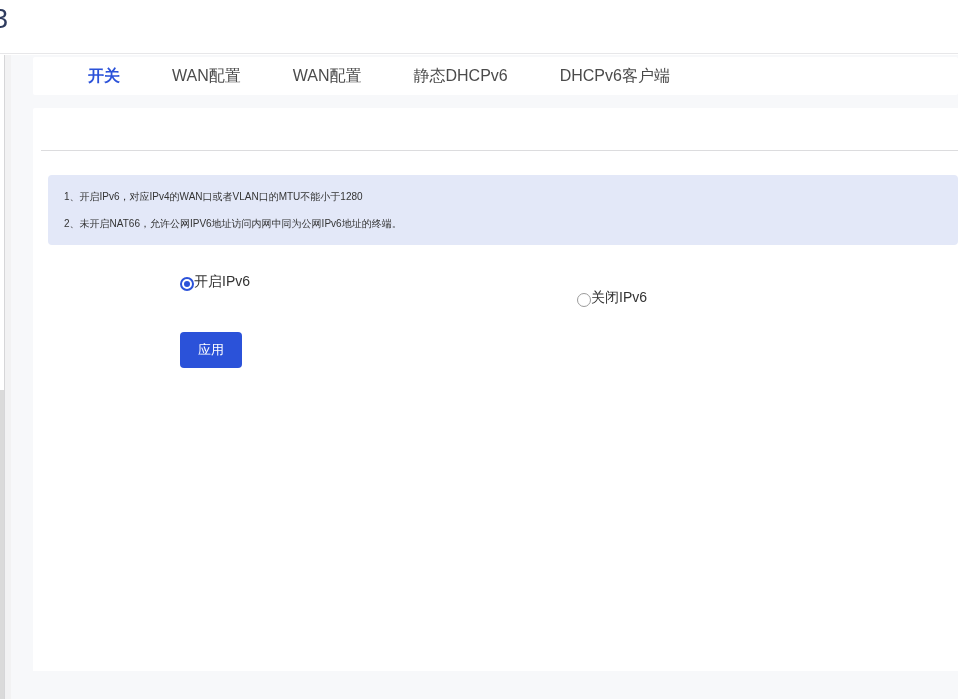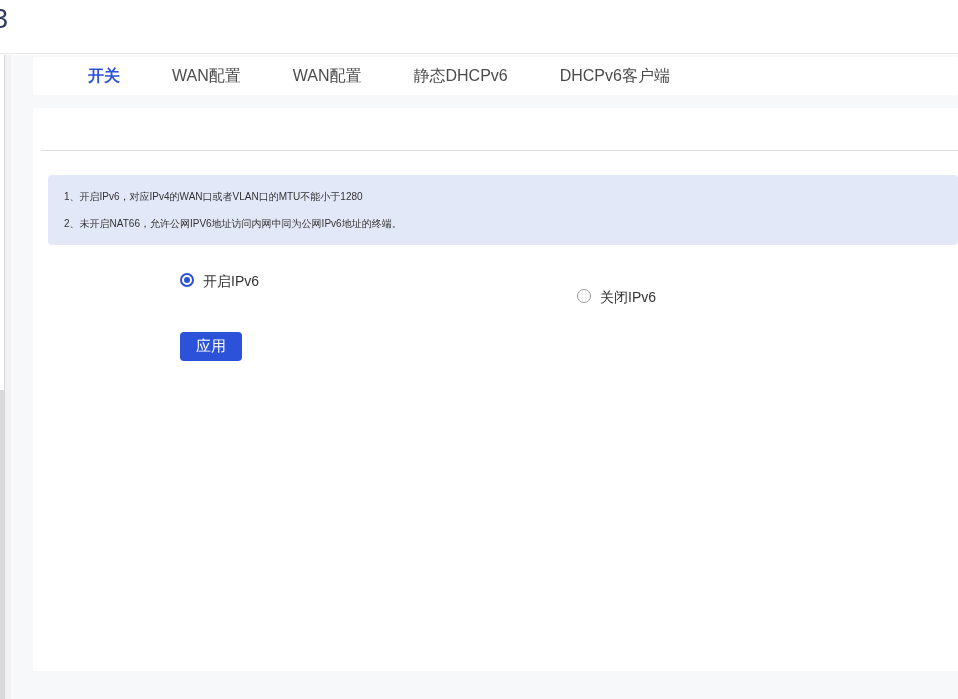--- a/index.html
+++ b/index.html
@@ -37,32 +37,32 @@
 
   
   .content-card { margin-top:13px; height:563px; background:#fff; border-radius:2px 0 0 0; }
   .divider { border-top:1px solid #dcdcde; margin:0 0 0 8px; position:relative; top:42px; }
 
   .notice { margin:66px 0 0 15px; background:var(--notice-bg,#e3e8f8); border-radius:4px;
             padding:8px 16px; font-size:10px; color:#333; }
   .notice div { line-height:27px; }
 
   .radio-row { position:relative; margin:28px 0 0 147px; height:20px; }
-  .radio-opt { display:inline-flex; align-items:flex-start; gap:9px; cursor:pointer; }
+  .radio-opt { display:inline-flex; align-items:flex-end; cursor:pointer; }
   .radio-opt.second { position:absolute; left:397px; top:16px; }
   .radio-circle { width:14px; height:14px; border-radius:50%; border:1px solid #9b9b9b;
                   background:#fff; position:relative; flex:none; }
   .radio-opt.selected .radio-circle { border:2px solid var(--accent,#2b52d9); }
   .radio-opt.selected .radio-circle::after { content:""; position:absolute; left:50%; top:50%;
         width:6px; height:6px; margin:-3px 0 0 -3px; border-radius:50%;
         background:var(--accent,#2b52d9); }
   .radio-label { font-size:14px; color:#333; }
 
-  .apply-btn { display:block; margin:39px 0 0 147px; width:62px; height:29px;
-               background:var(--accent,#2b52d9); color:#fff; font-size:15px;
+  .apply-btn { display:block; margin:39px 0 0 147px; width:62px; height:36px;
+               background:var(--accent,#2b52d9); color:#fff; font-size:13px;
                border:none; border-radius:4px; cursor:pointer;
                font-family:"Liberation Sans","DejaVu Sans",sans-serif; }
 </style>
 </head>
 <body>
 
 <div class="top-band">
   <span class="logo-clip">3</span>
 </div>
 

